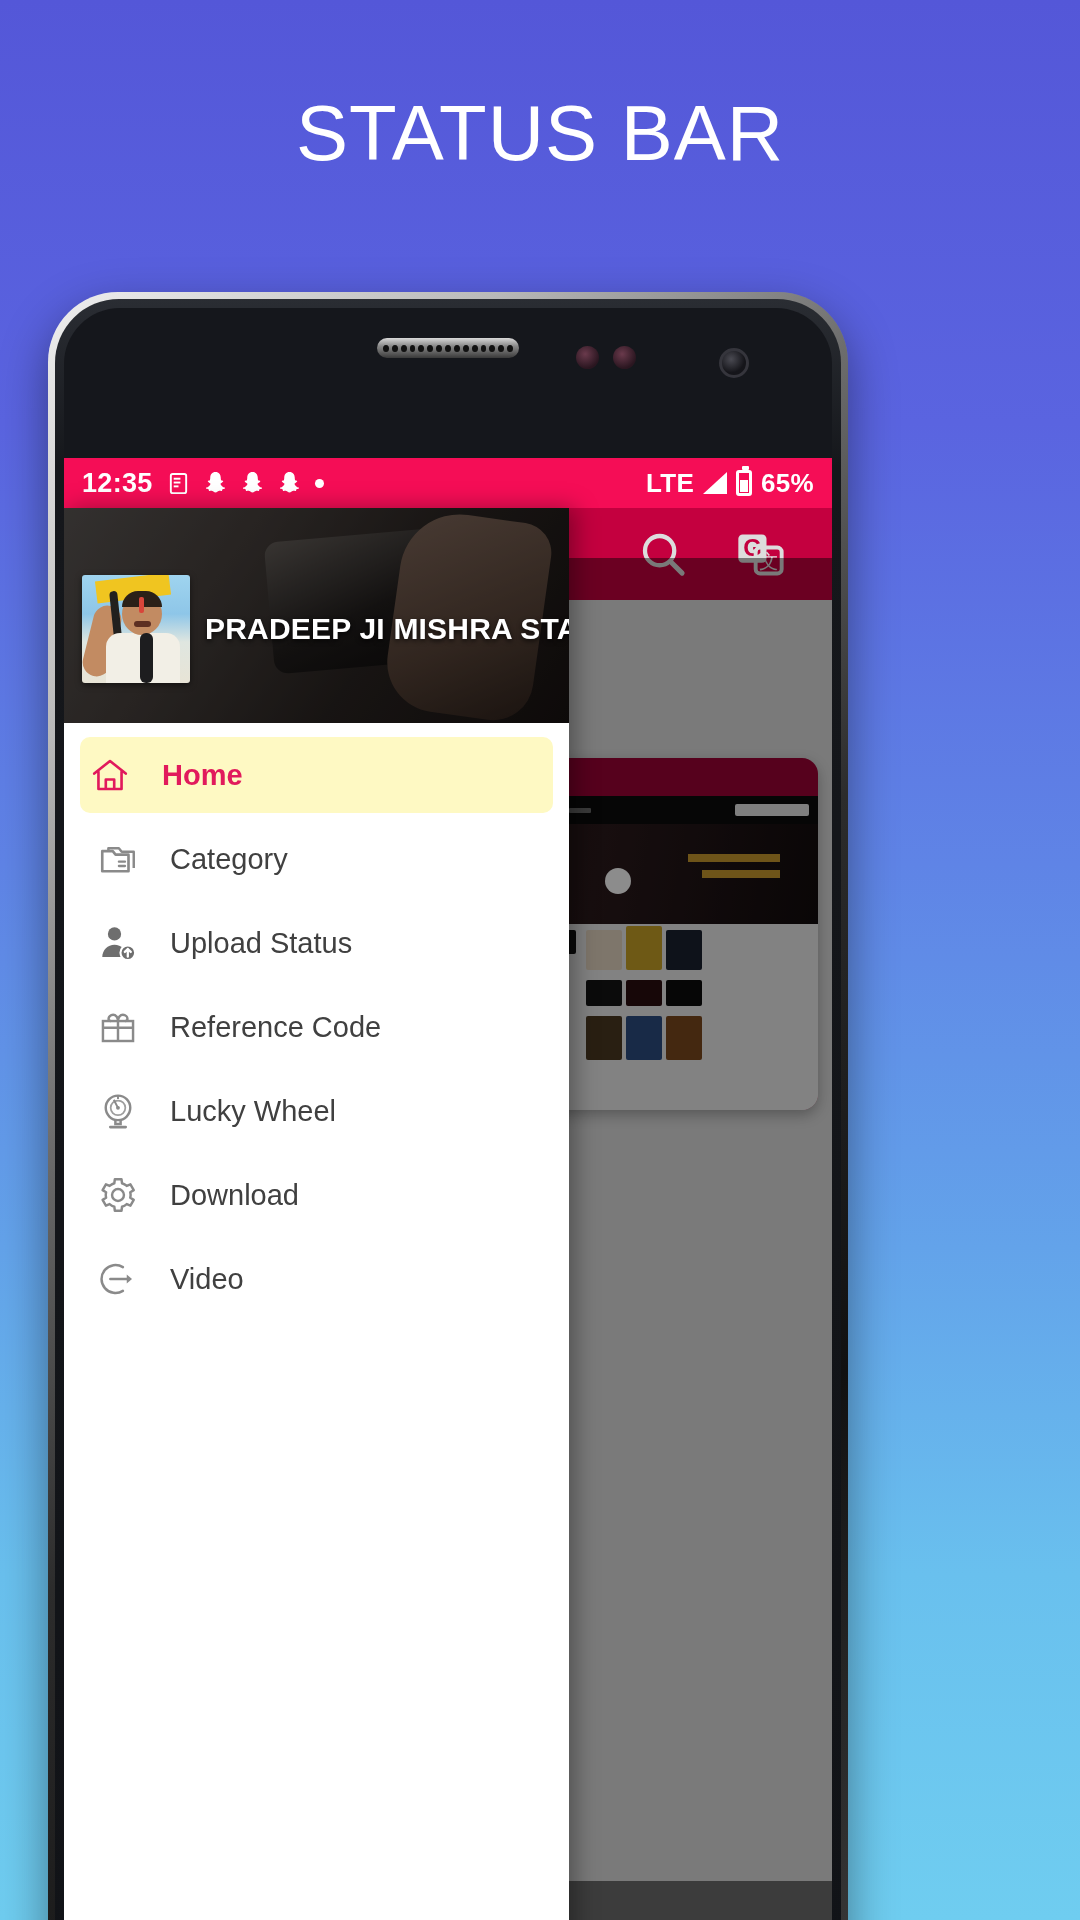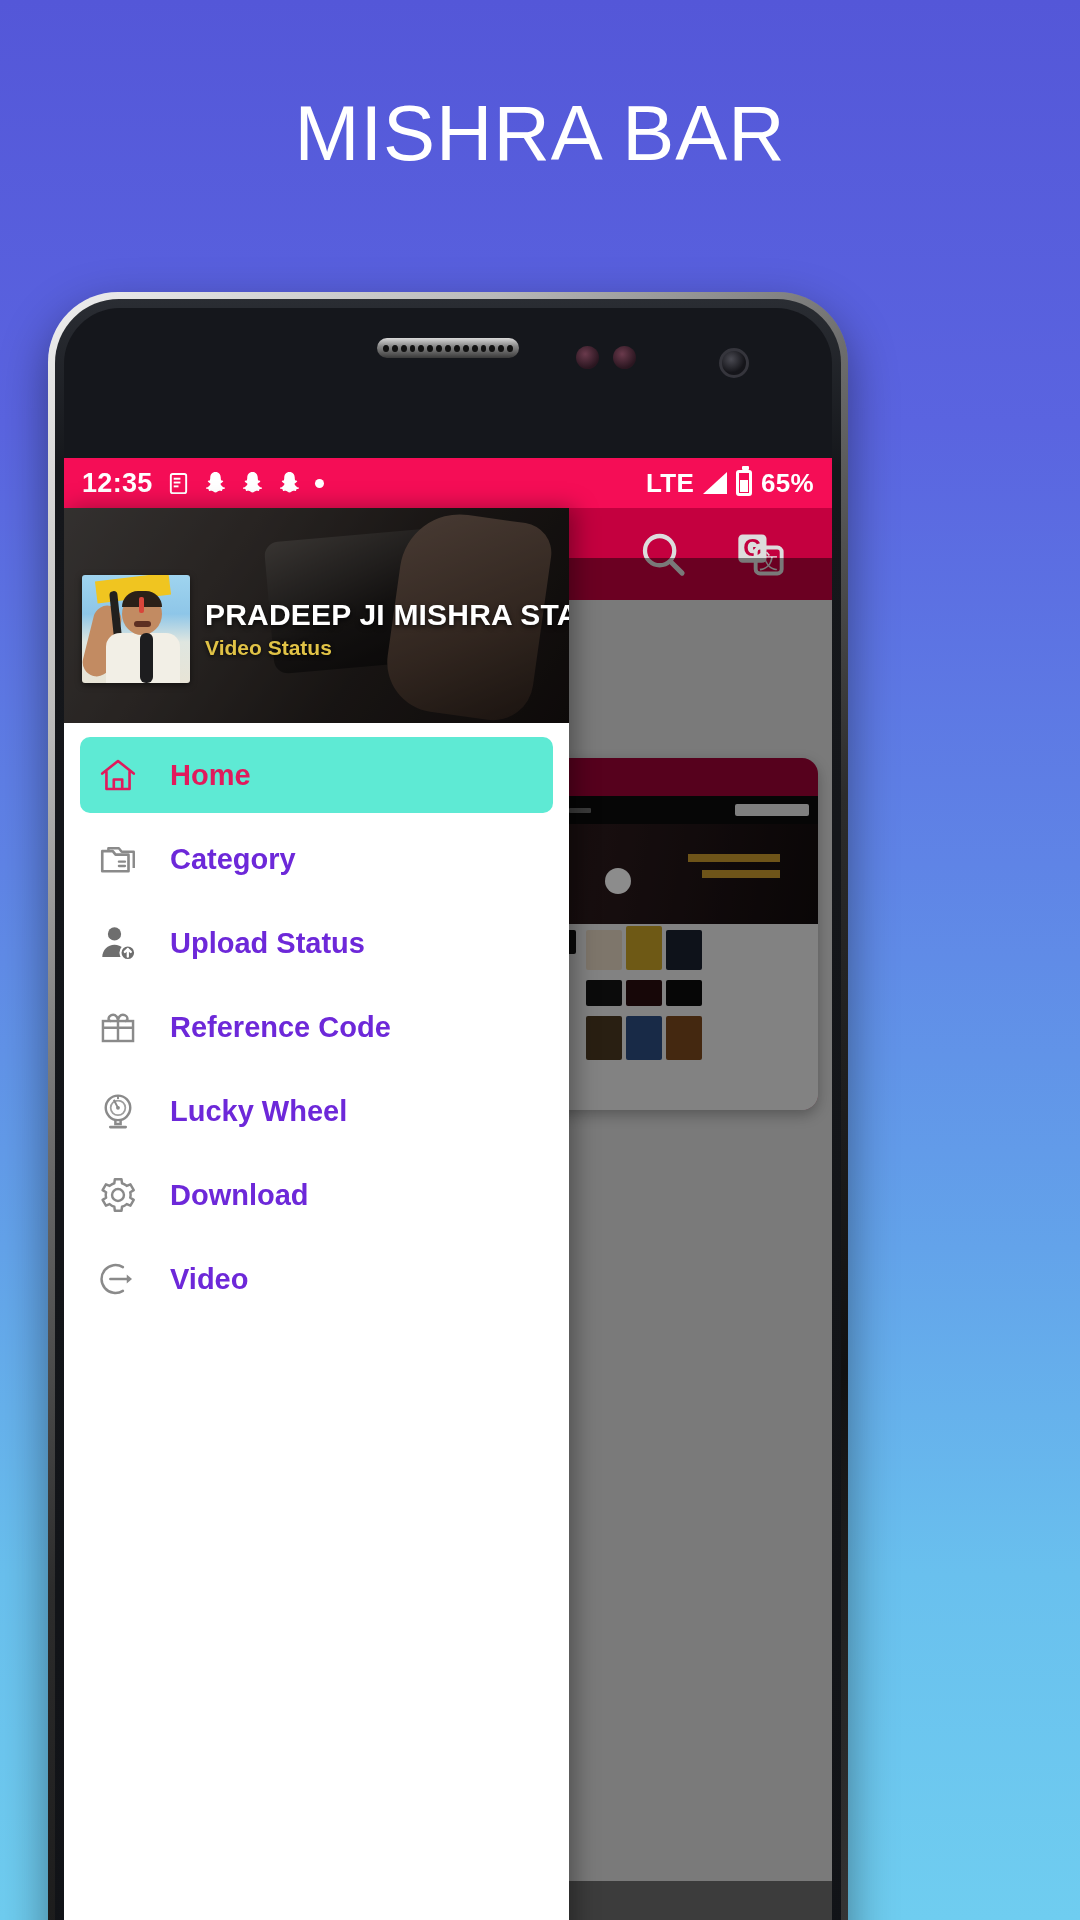--- a/index.html
+++ b/index.html
@@ -167,28 +167,28 @@
   .dsub{ color:#e0c246; font-size:21px; font-weight:700; margin-top:4px;
     text-shadow:0 1px 4px rgba(0,0,0,.8);}
 
   .dlist{ padding:14px 16px 0 16px; flex:1; background:#fff; }
   .ditem{
     display:flex; align-items:center; gap:30px; height:76px;
     padding:0 16px; border-radius:10px; margin-bottom:8px;
   }
   .ditem .ic{ width:44px; height:44px; flex:0 0 44px; display:flex;
     align-items:center; justify-content:center; }
-  .ditem .lbl{ font-size:29px; color:#6d28d9; font-weight:700; }
-  .ditem.active{ background:#5eead4; }
+  .ditem .lbl{ font-size:29px; color:#404040; font-weight:400; }
+  .ditem.active{ background:#fef9c3;padding-left:8px; }
   .ditem.active .lbl{ color:#e11a5c; font-weight:600; }
 </style>
 </head>
 <body>
 
-<div class="headline">MISHRA BAR</div>
+<div class="headline">STATUS BAR</div>
 
 <div class="phone">
  <div class="phone-inner">
   <div class="bezel">
 
     <div class="speaker">
       <i></i>
           <i></i>
           <i></i>
           <i></i>
@@ -317,21 +317,20 @@
                   <span class="mala"></span>
               <span class="torso"></span>
                   <span class="head"></span>
                   <span class="hair"></span>
               <span class="tilak"></span>
                   <span class="mouth"></span>
                   <span class="mic"></span>
             </div>
             <div class="dtexts">
               <div class="dtitle">PRADEEP JI MISHRA STATUS</div>
-              <div class="dsub">Video Status</div>
             </div>
           </div>
         </div>
 
         <div class="dlist">
 
           <div class="ditem active">
             <span class="ic">
               <svg width="42" height="42" viewBox="0 0 24 24">
                     <path d="M3 11.2 12 4l9 7.2M5.4 10.2V20h13.2v-9.8M9.6 20v-5.4h4.8V20" fill="none" stroke="#e11a5c" stroke-width="1.5" stroke-linecap="round" stroke-linejoin="round"></path>

